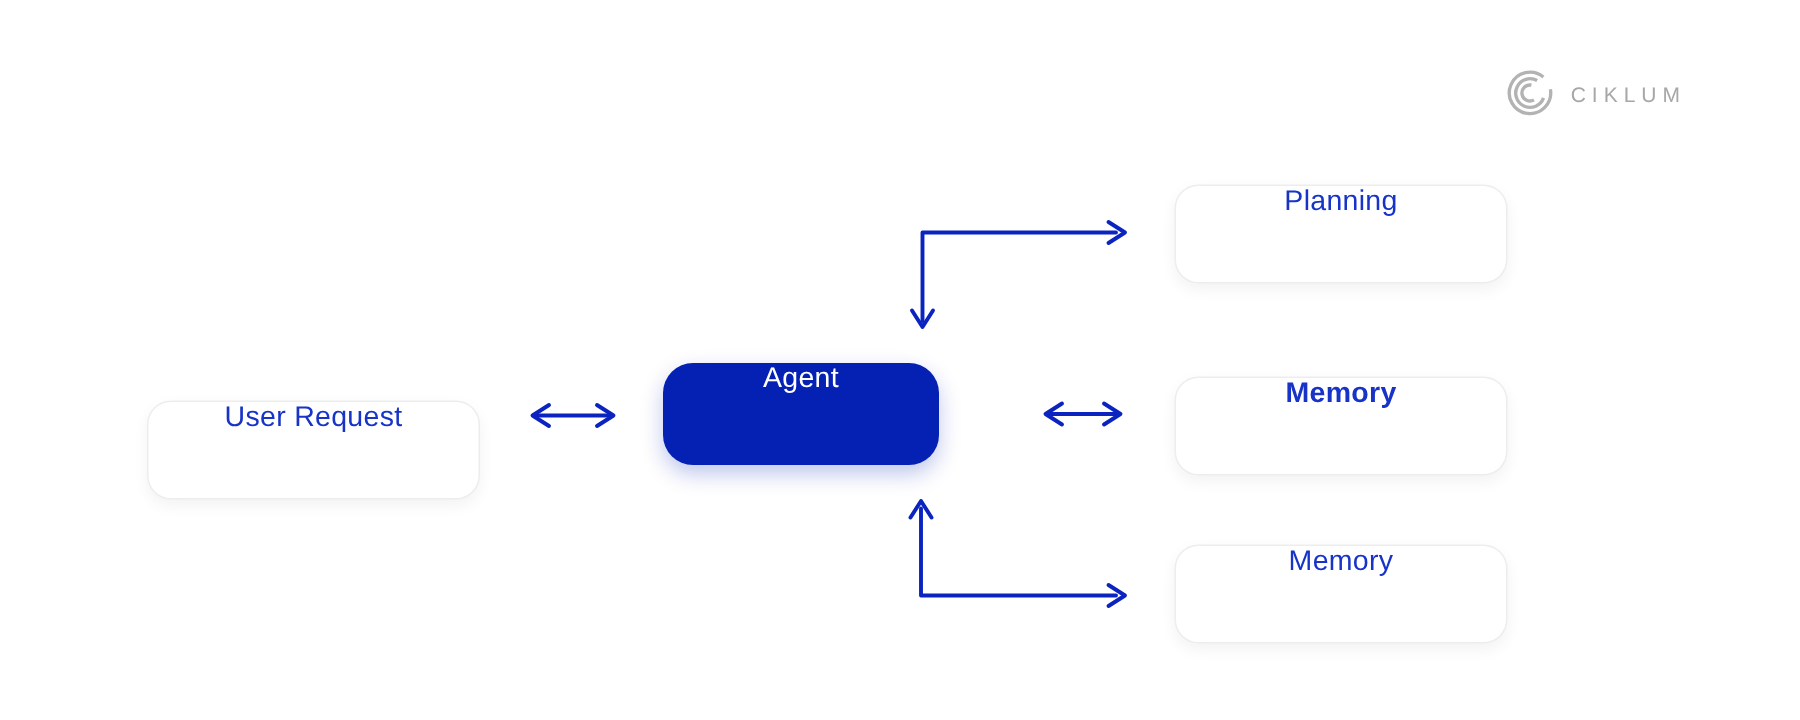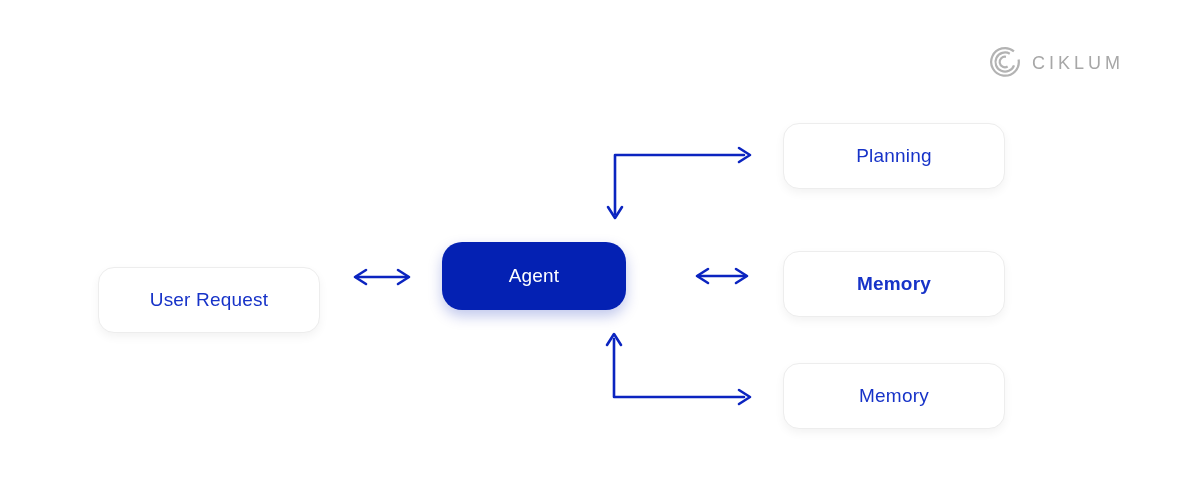--- a/index.html
+++ b/index.html
@@ -20,33 +20,32 @@
   .logo {
     position: absolute;
     top: 44px;
     right: 76px;
     display: flex;
     align-items: center;
     gap: 10px;
   }
   .logo-mark svg { display: block; }
   .logo-word {
-    font-size: 18px;
+    font-size: 14px;
     letter-spacing: 4px;
     font-weight: 500;
     color: #a7a7a7;
     line-height: 1;
     transform: translateY(1px);
   }
 
   
   .node {
     position: absolute;
     display: flex;
-    align-items: center;
     justify-content: center;
     box-sizing: border-box;
     width: 222px;
     height: 66px;
     border-radius: 16px;
     font-size: 19px;
     font-weight: 500;
     letter-spacing: 0.2px;
   }
   .node.secondary {

